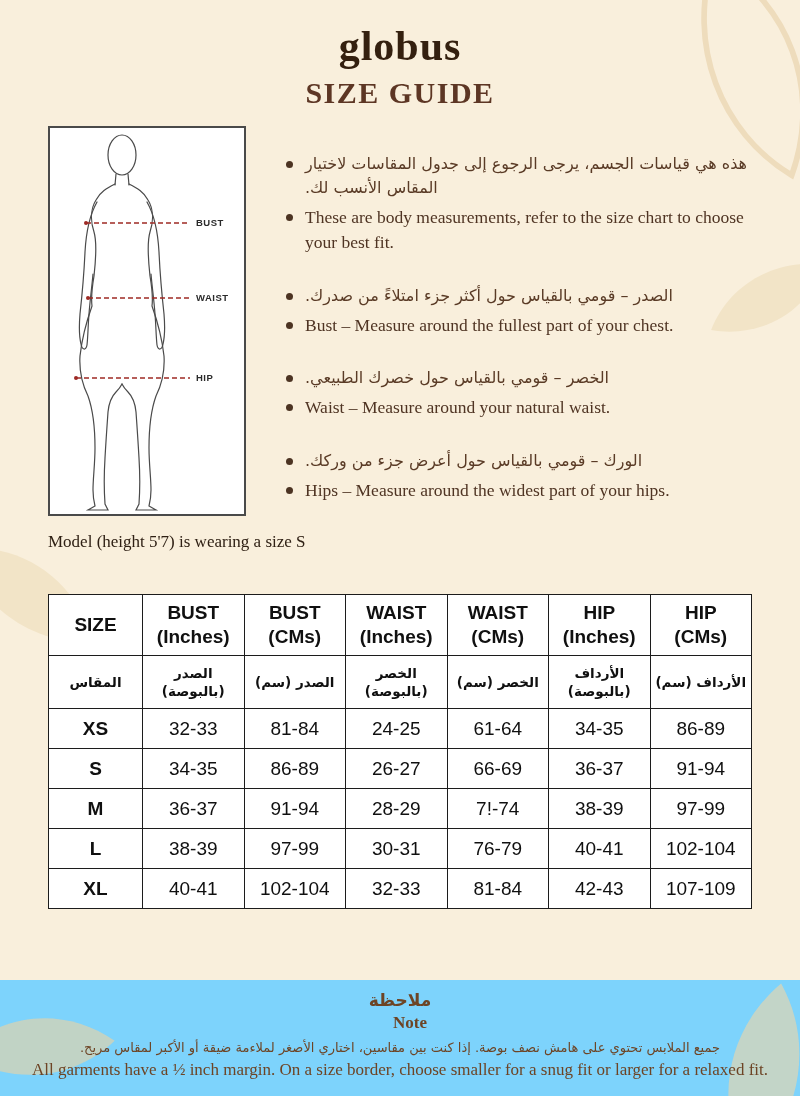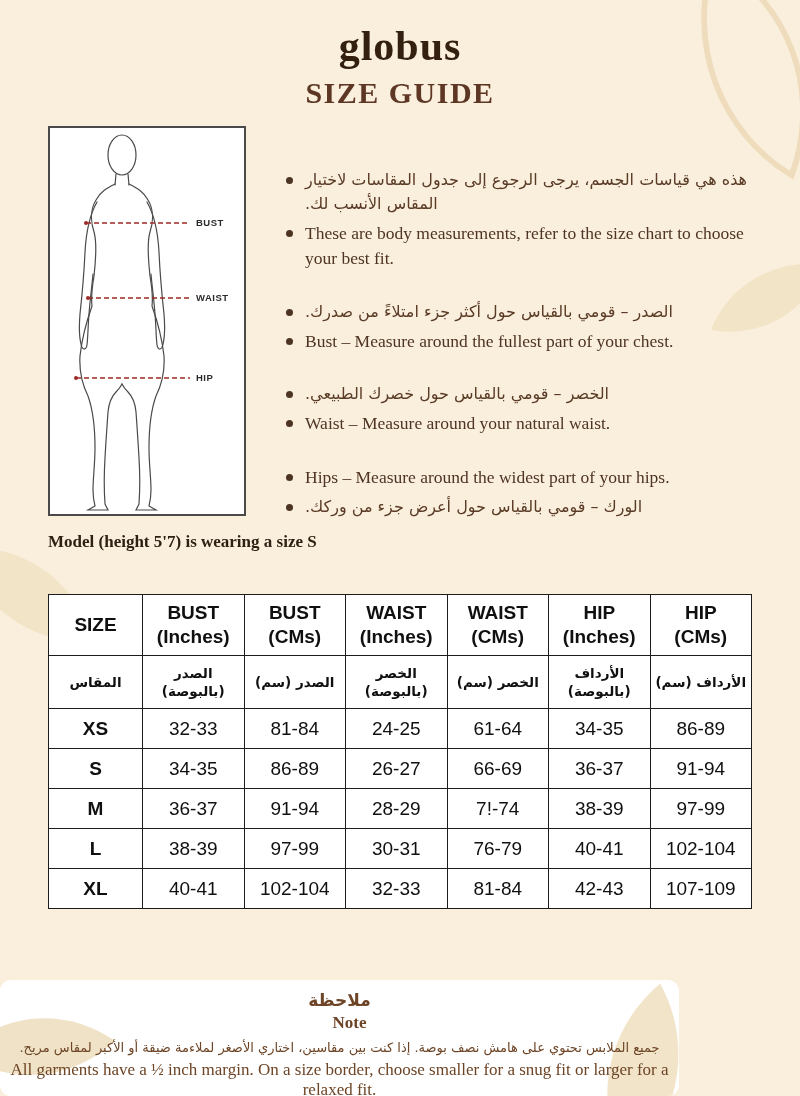--- a/index.html
+++ b/index.html
@@ -11,43 +11,43 @@
   .logo{top:22px;left:0;width:100%;text-align:center;font-size:42px;font-weight:700;
         color:#34200f;letter-spacing:1px;}
   .guide-title{top:76px;left:0;width:100%;text-align:center;font-size:30px;font-weight:700;
         color:#5d3624;letter-spacing:1.5px;}
 
   .figure-box{left:48px;top:126px;width:198px;height:390px;background:#fff;
         border:2px solid #4a4a4a;box-sizing:border-box;}
   .figure-box svg{display:block;width:100%;height:100%;}
 
   .bullets{left:286px;top:152px;width:476px;}
-  .bullet-group{margin-bottom:28px;margin-top:16px;}
+  .bullet-group{margin-bottom:28px;}
   .bullet-line{display:flex;align-items:flex-start;margin-bottom:5px;}
   .dot{flex:0 0 7px;width:7px;height:7px;border-radius:50%;background:#4c3322;margin:9px 12px 0 0;}
   .b-ar{font-family:"DejaVu Sans",sans-serif;font-size:16px;color:#5a3b26;line-height:1.5;
         direction:rtl;text-align:left;}
   .b-en{font-size:17.5px;color:#4f3423;line-height:1.45;}
 
   .model-note{left:48px;top:532px;}
   .model-ar{font-family:"DejaVu Sans",sans-serif;font-size:15px;color:#2f2014;margin-bottom:6px;
         direction:rtl;text-align:left;}
-  .model-en{font-size:17px;color:#2f2014;font-weight:700;}
+  .model-en{font-size:17px;color:#2f2014;font-weight:400;}
 
   .size-table{left:48px;top:594px;width:704px;border-collapse:collapse;background:#fff;
         font-family:"Liberation Sans",sans-serif;table-layout:fixed;}
   .size-table th,.size-table td{border:1.6px solid #1c1c1c;text-align:center;
         vertical-align:middle;color:#101010;padding:0 2px;}
   .size-table tr.hen th{font-size:19px;font-weight:700;height:60px;line-height:1.25;}
   .size-table tr.har th{font-family:"DejaVu Sans",sans-serif;font-size:13.5px;font-weight:700;
         height:52px;line-height:1.35;}
   .size-table tbody td{font-size:19px;height:39px;}
   .size-table tbody td.size-cell{font-weight:700;}
 
-  .note-band{left:0;top:980px;width:679px;height:116px;background:#ffffff;overflow:hidden;border-radius:11px;}
+  .note-band{left:0;top:980px;width:800px;height:116px;background:#7dd3fc;overflow:hidden;}
   .note-inner{position:relative;z-index:2;text-align:center;padding-top:10px;}
   .note-title-ar{font-family:"DejaVu Sans",sans-serif;font-weight:700;font-size:17px;color:#6d4425;}
   .note-title-en{font-weight:700;font-size:17px;color:#6d4425;margin:3px 0 7px;padding-left:20px;}
   .note-text-ar{font-family:"DejaVu Sans",sans-serif;font-size:13px;color:#6d4425;margin-bottom:5px;
         direction:rtl;}
   .note-text-en{font-size:17px;color:#6d4425;}
   .band-leaf{position:absolute;z-index:1;pointer-events:none;}
 </style>
 </head>
 <body>
@@ -124,25 +124,25 @@
           <span class="b-ar" dir="rtl">الخصر – قومي بالقياس حول خصرك الطبيعي.</span>
         </div>
         <div class="bullet-line">
           <span class="dot"></span>
           <span class="b-en">Waist – Measure around your natural waist.</span>
         </div>
       </div>
       <div class="bullet-group">
         <div class="bullet-line">
           <span class="dot"></span>
+          <span class="b-ar" dir="rtl">الورك – قومي بالقياس حول أعرض جزء من وركك.</span>
+        </div>
+        <div class="bullet-line">
+          <span class="dot"></span>
           <span class="b-en">Hips – Measure around the widest part of your hips.</span>
-        </div>
-        <div class="bullet-line">
-          <span class="dot"></span>
-          <span class="b-ar" dir="rtl">الورك – قومي بالقياس حول أعرض جزء من وركك.</span>
         </div>
       </div>
     </div>
 
   <div class="sec model-note">
     <div class="model-en">Model (height 5'7) is wearing a size S</div>
   </div>
 
   <table class="sec size-table" id="size-table">
       <colgroup>

